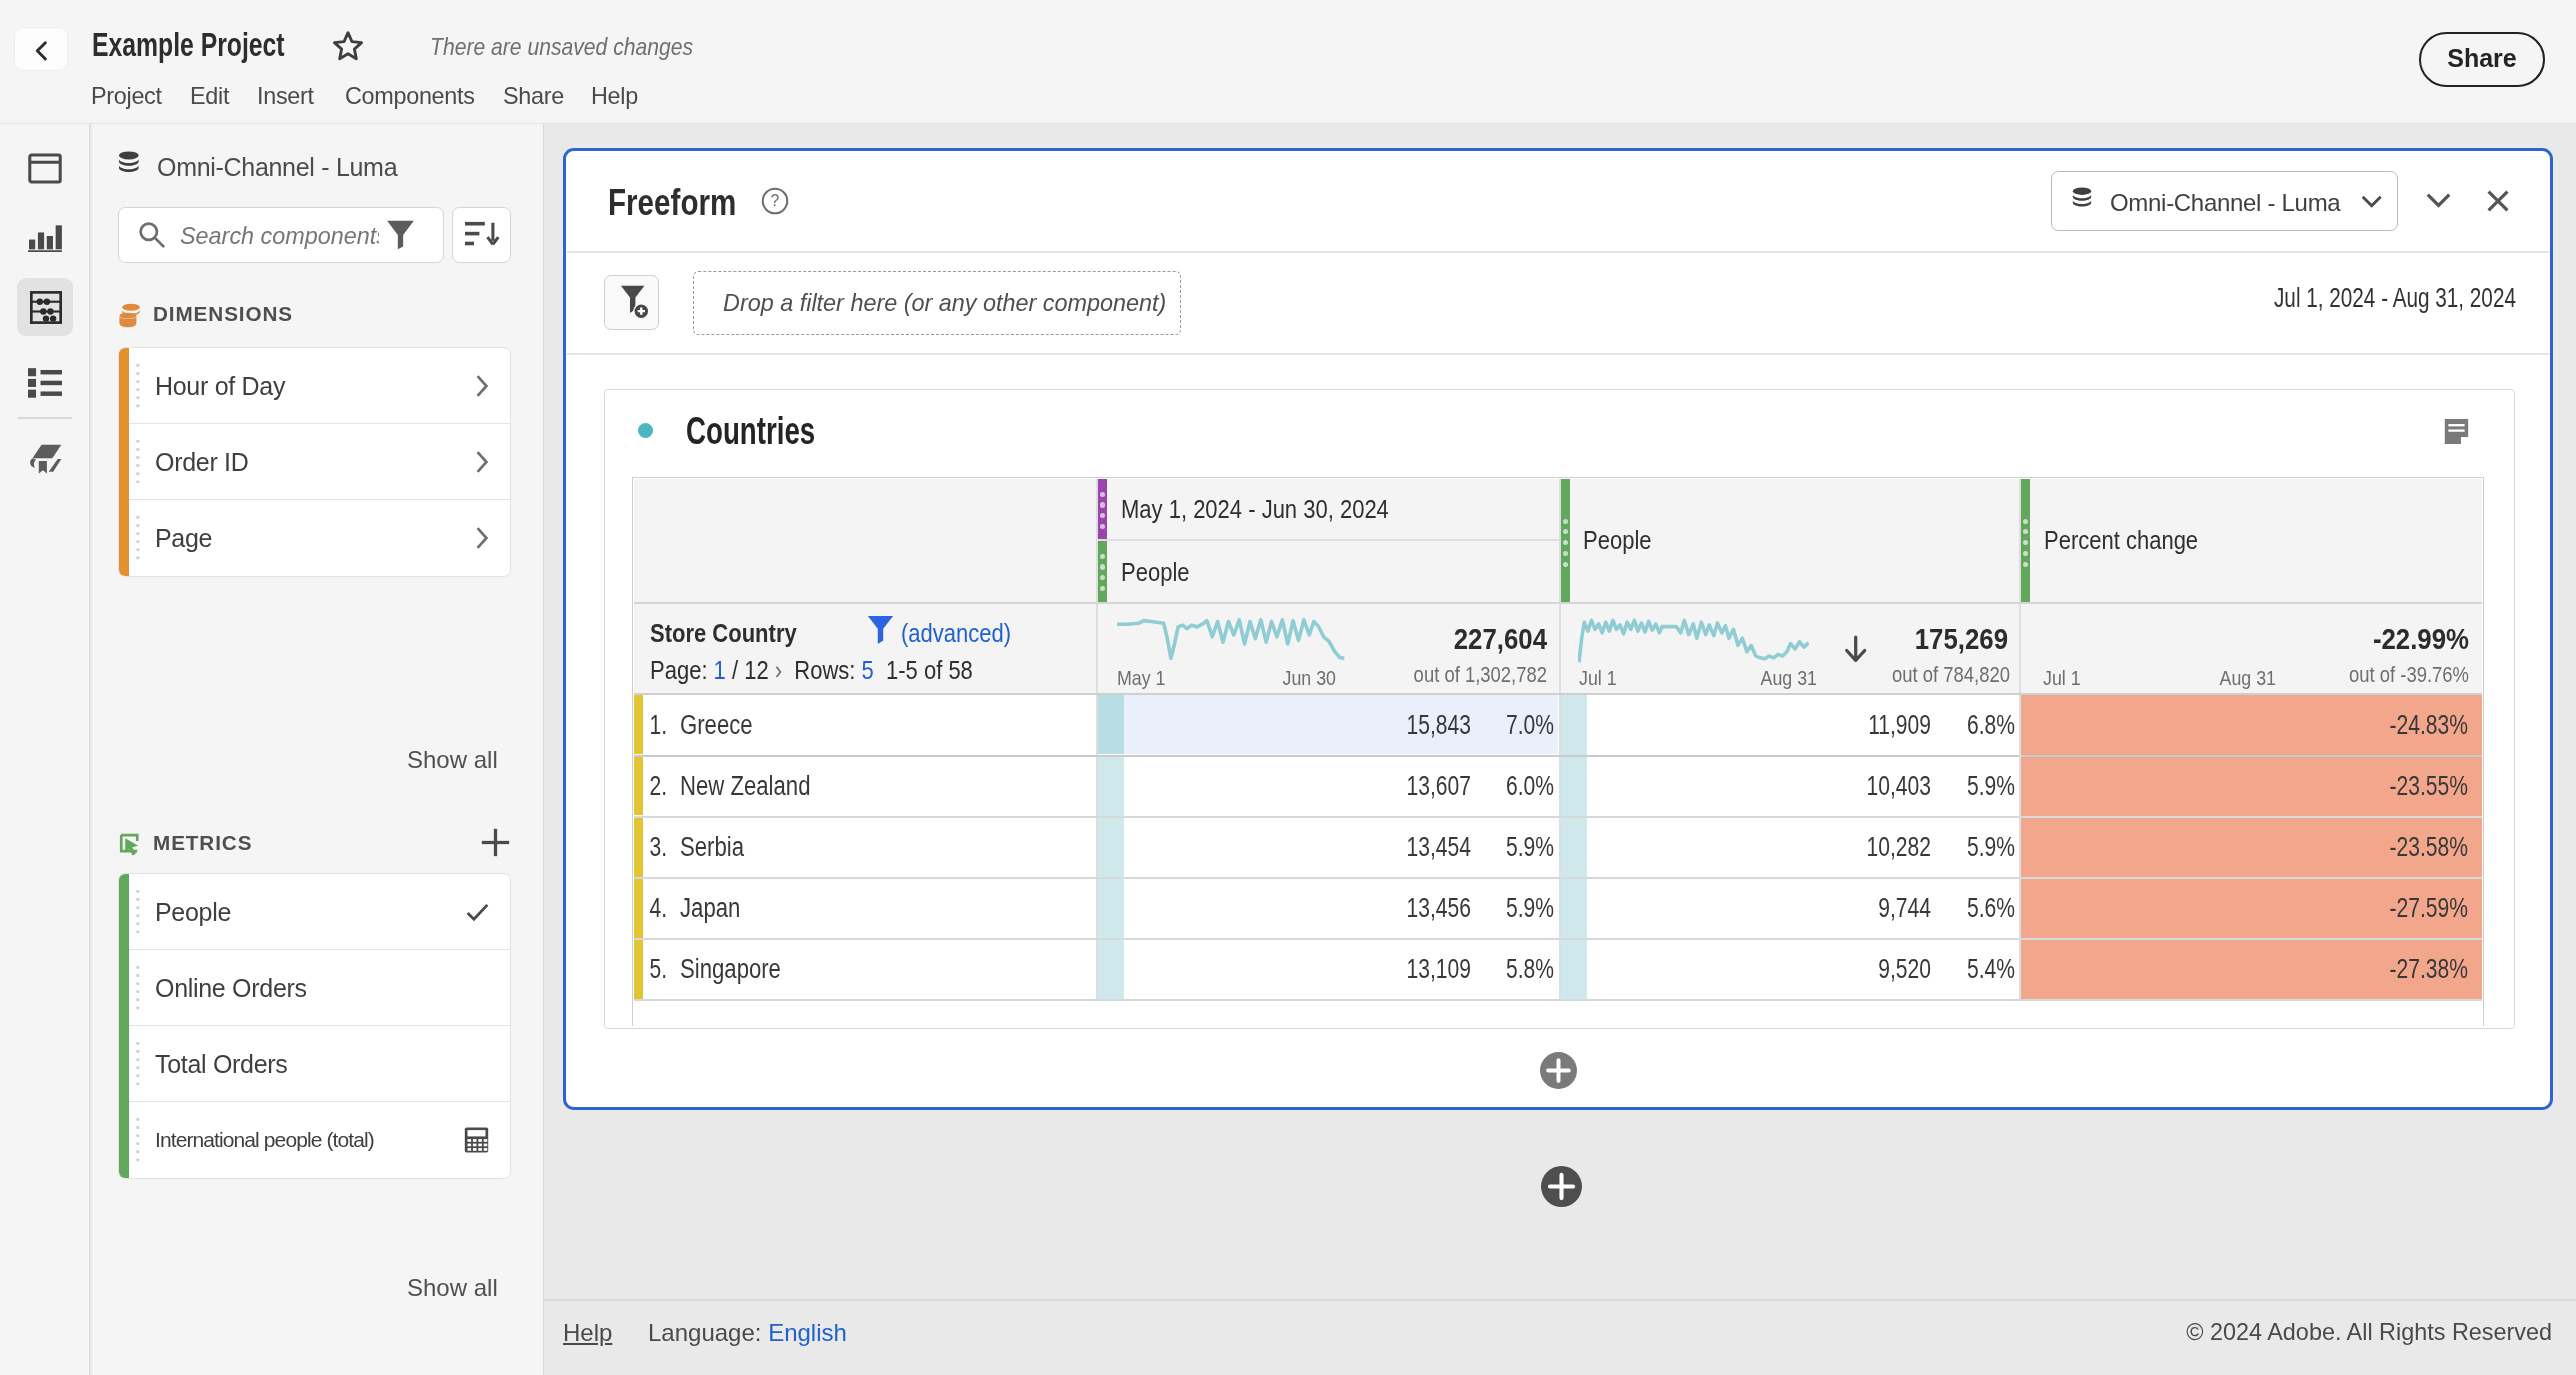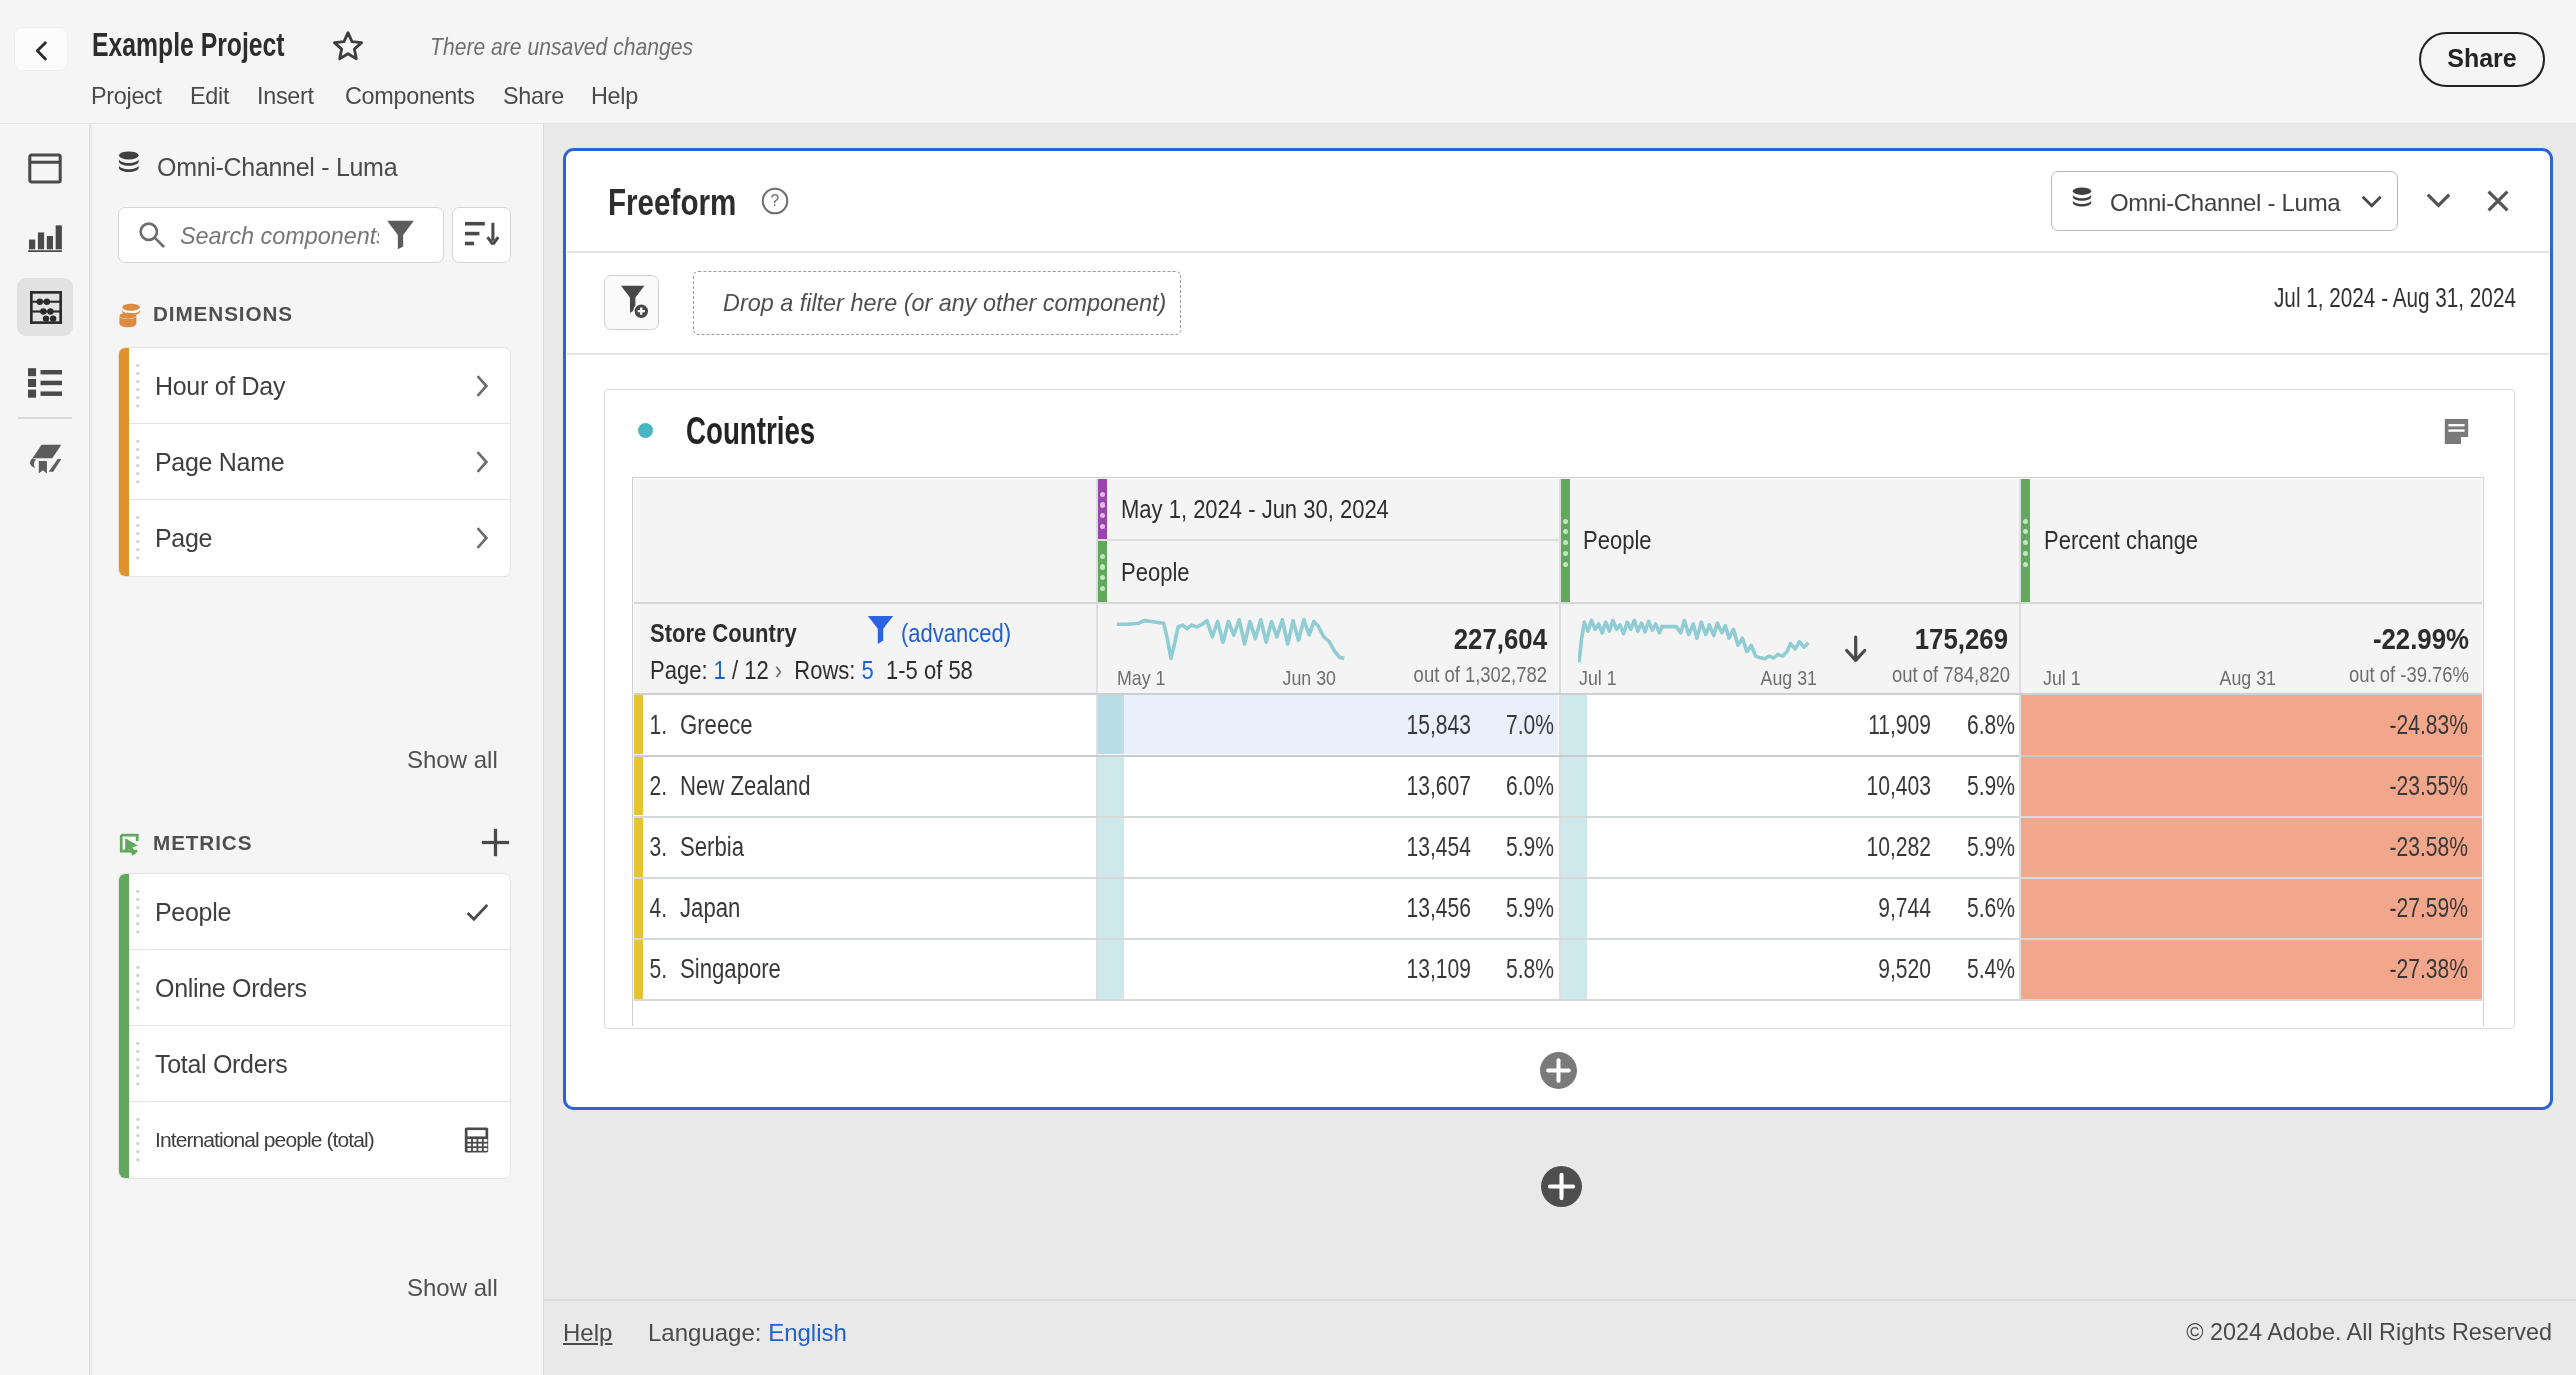--- a/index.html
+++ b/index.html
@@ -177,21 +177,21 @@
   <div class="comprow">
       <div class="bar dimbar"></div>
       <svg class="dots" viewBox="0 0 4 50" style="height:45px;">
         <circle cx="2" cy="2" r="1.8" fill="#cfcfcf"></circle>
         <circle cx="2" cy="11" r="1.8" fill="#cfcfcf"></circle>
         <circle cx="2" cy="20" r="1.8" fill="#cfcfcf"></circle>
         <circle cx="2" cy="29" r="1.8" fill="#cfcfcf"></circle>
         <circle cx="2" cy="38" r="1.8" fill="#cfcfcf"></circle>
         <circle cx="2" cy="47" r="1.8" fill="#cfcfcf"></circle>
       </svg>
-      <div class="lbl">Page Name</div>
+      <div class="lbl">Order ID</div>
       <svg class="chev" width="16" height="25" viewBox="0 0 18 28">
         <path d="M4 3 L14 14 L4 25" fill="none" stroke="#6e6e6e" stroke-width="3"></path>
       </svg>
     </div>
   <div class="comprow">
       <div class="bar dimbar"></div>
       <svg class="dots" viewBox="0 0 4 50" style="height:45px;">
         <circle cx="2" cy="2" r="1.8" fill="#cfcfcf"></circle>
         <circle cx="2" cy="11" r="1.8" fill="#cfcfcf"></circle>
         <circle cx="2" cy="20" r="1.8" fill="#cfcfcf"></circle>

